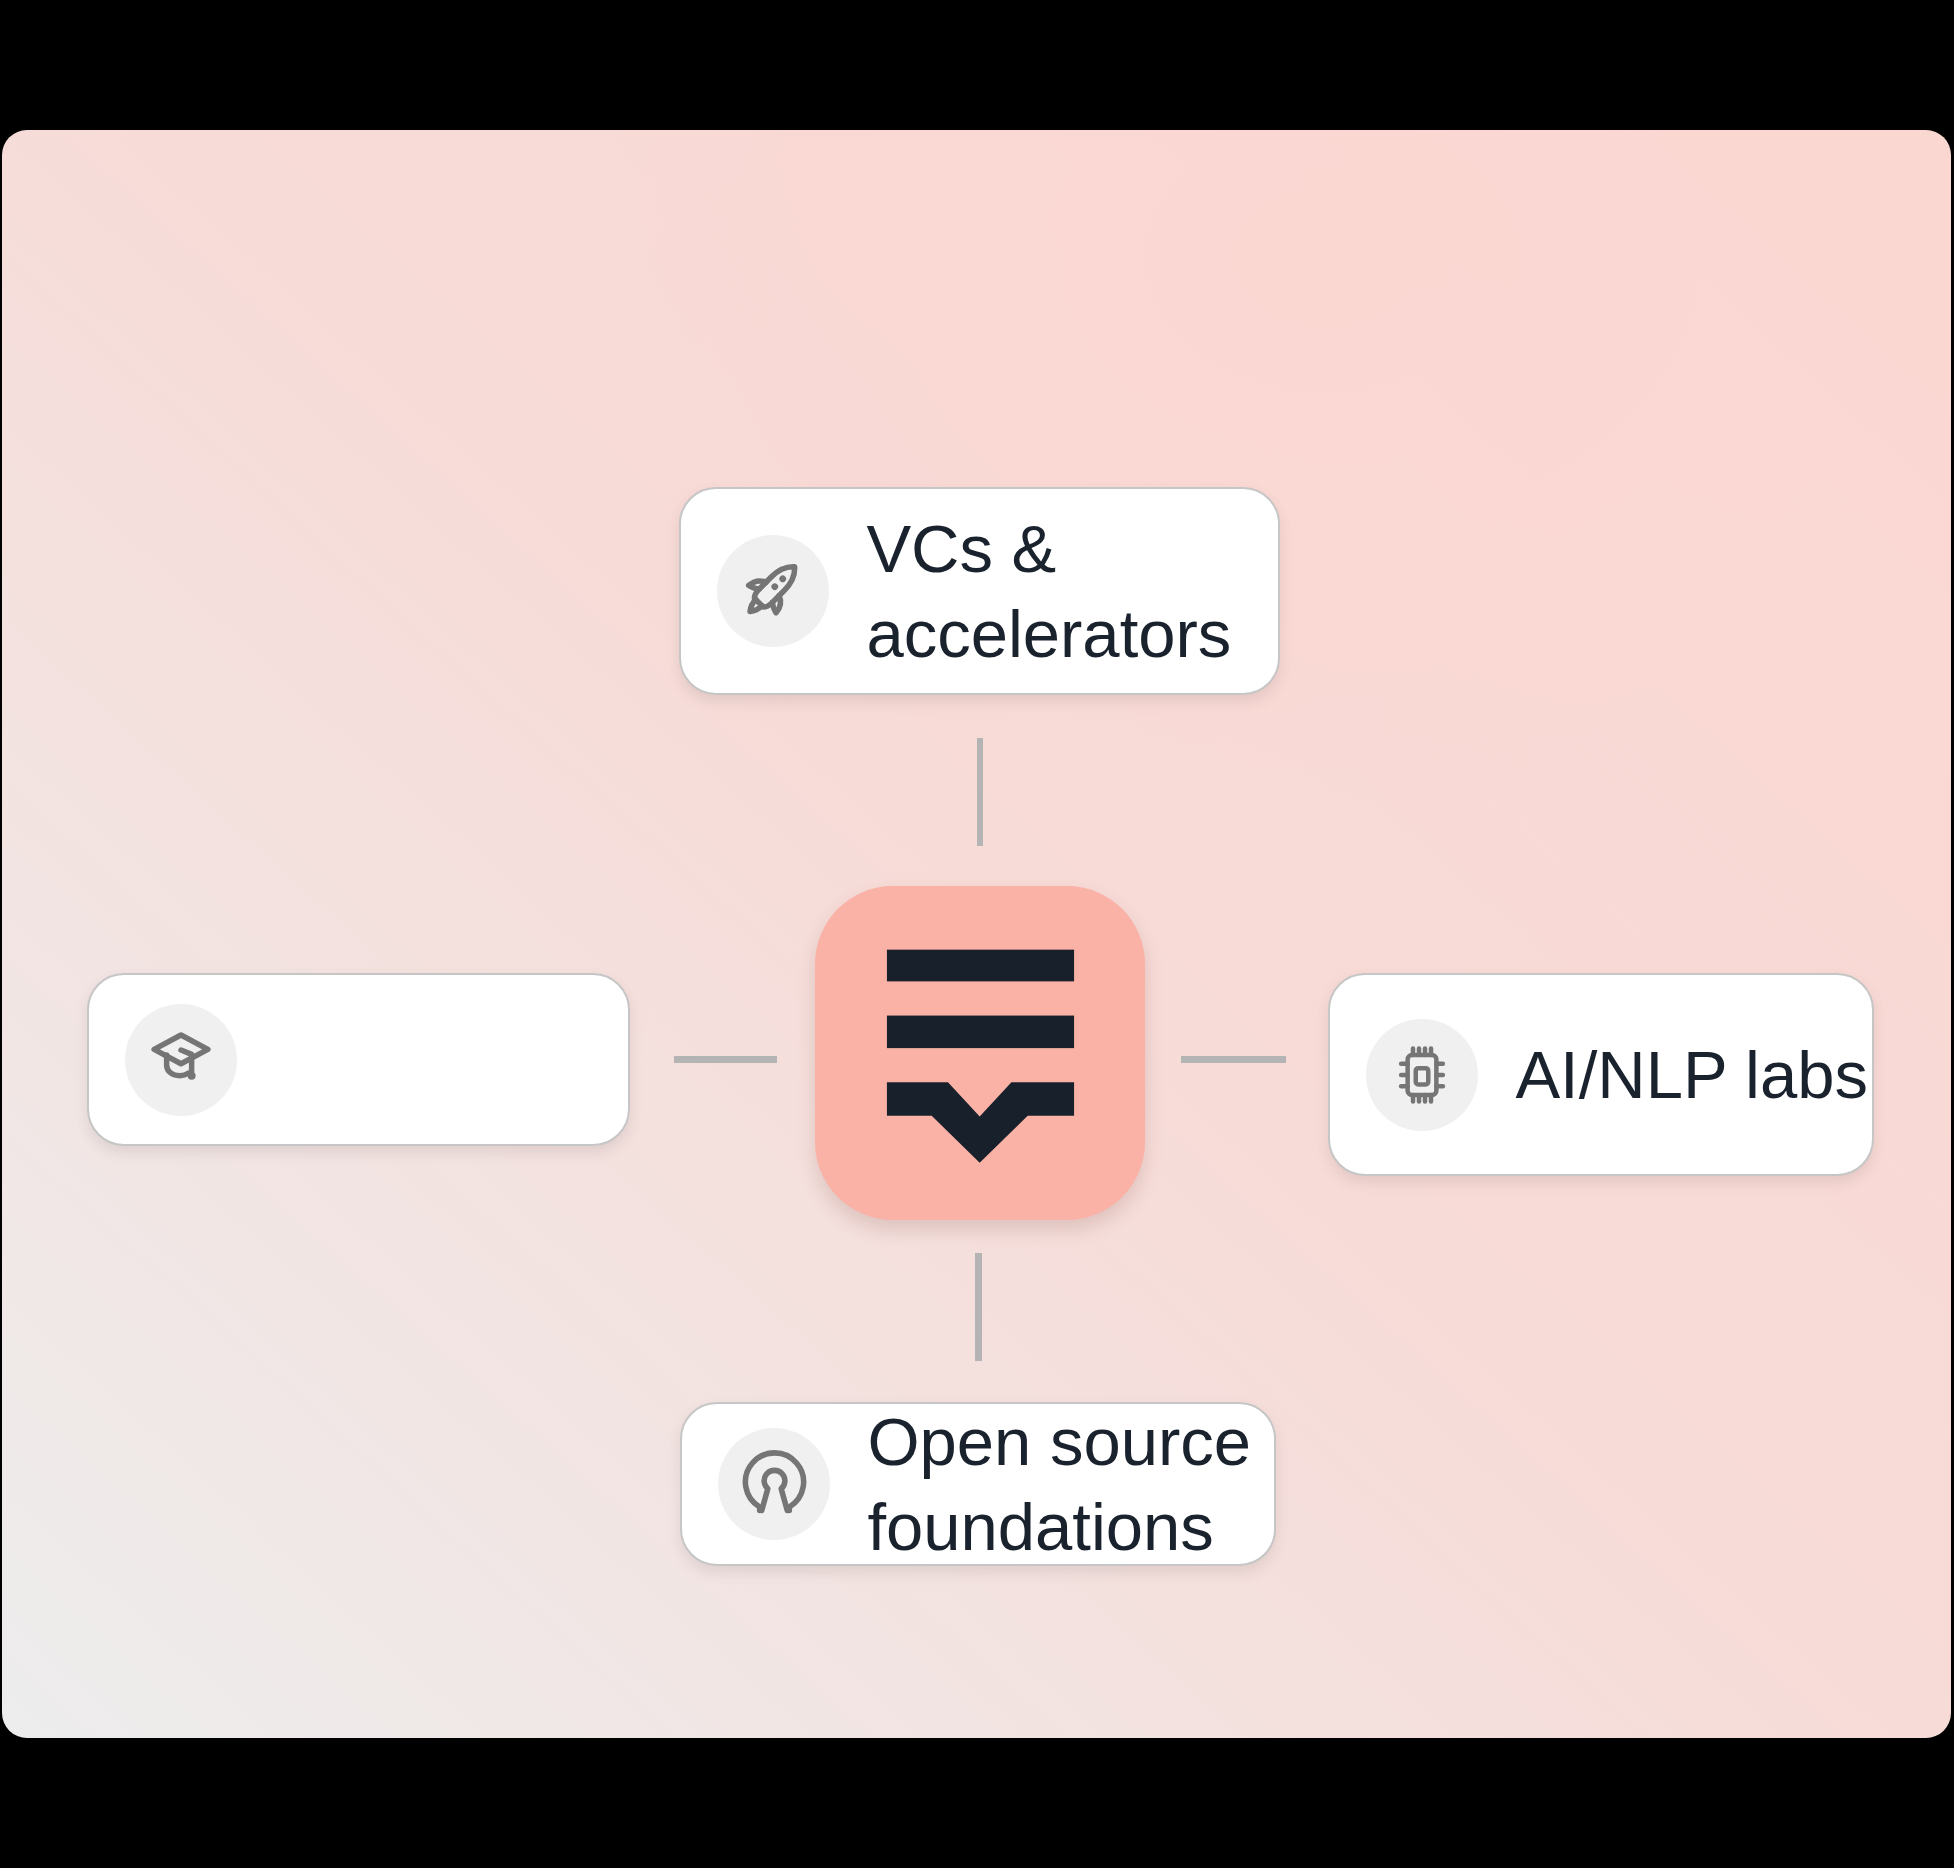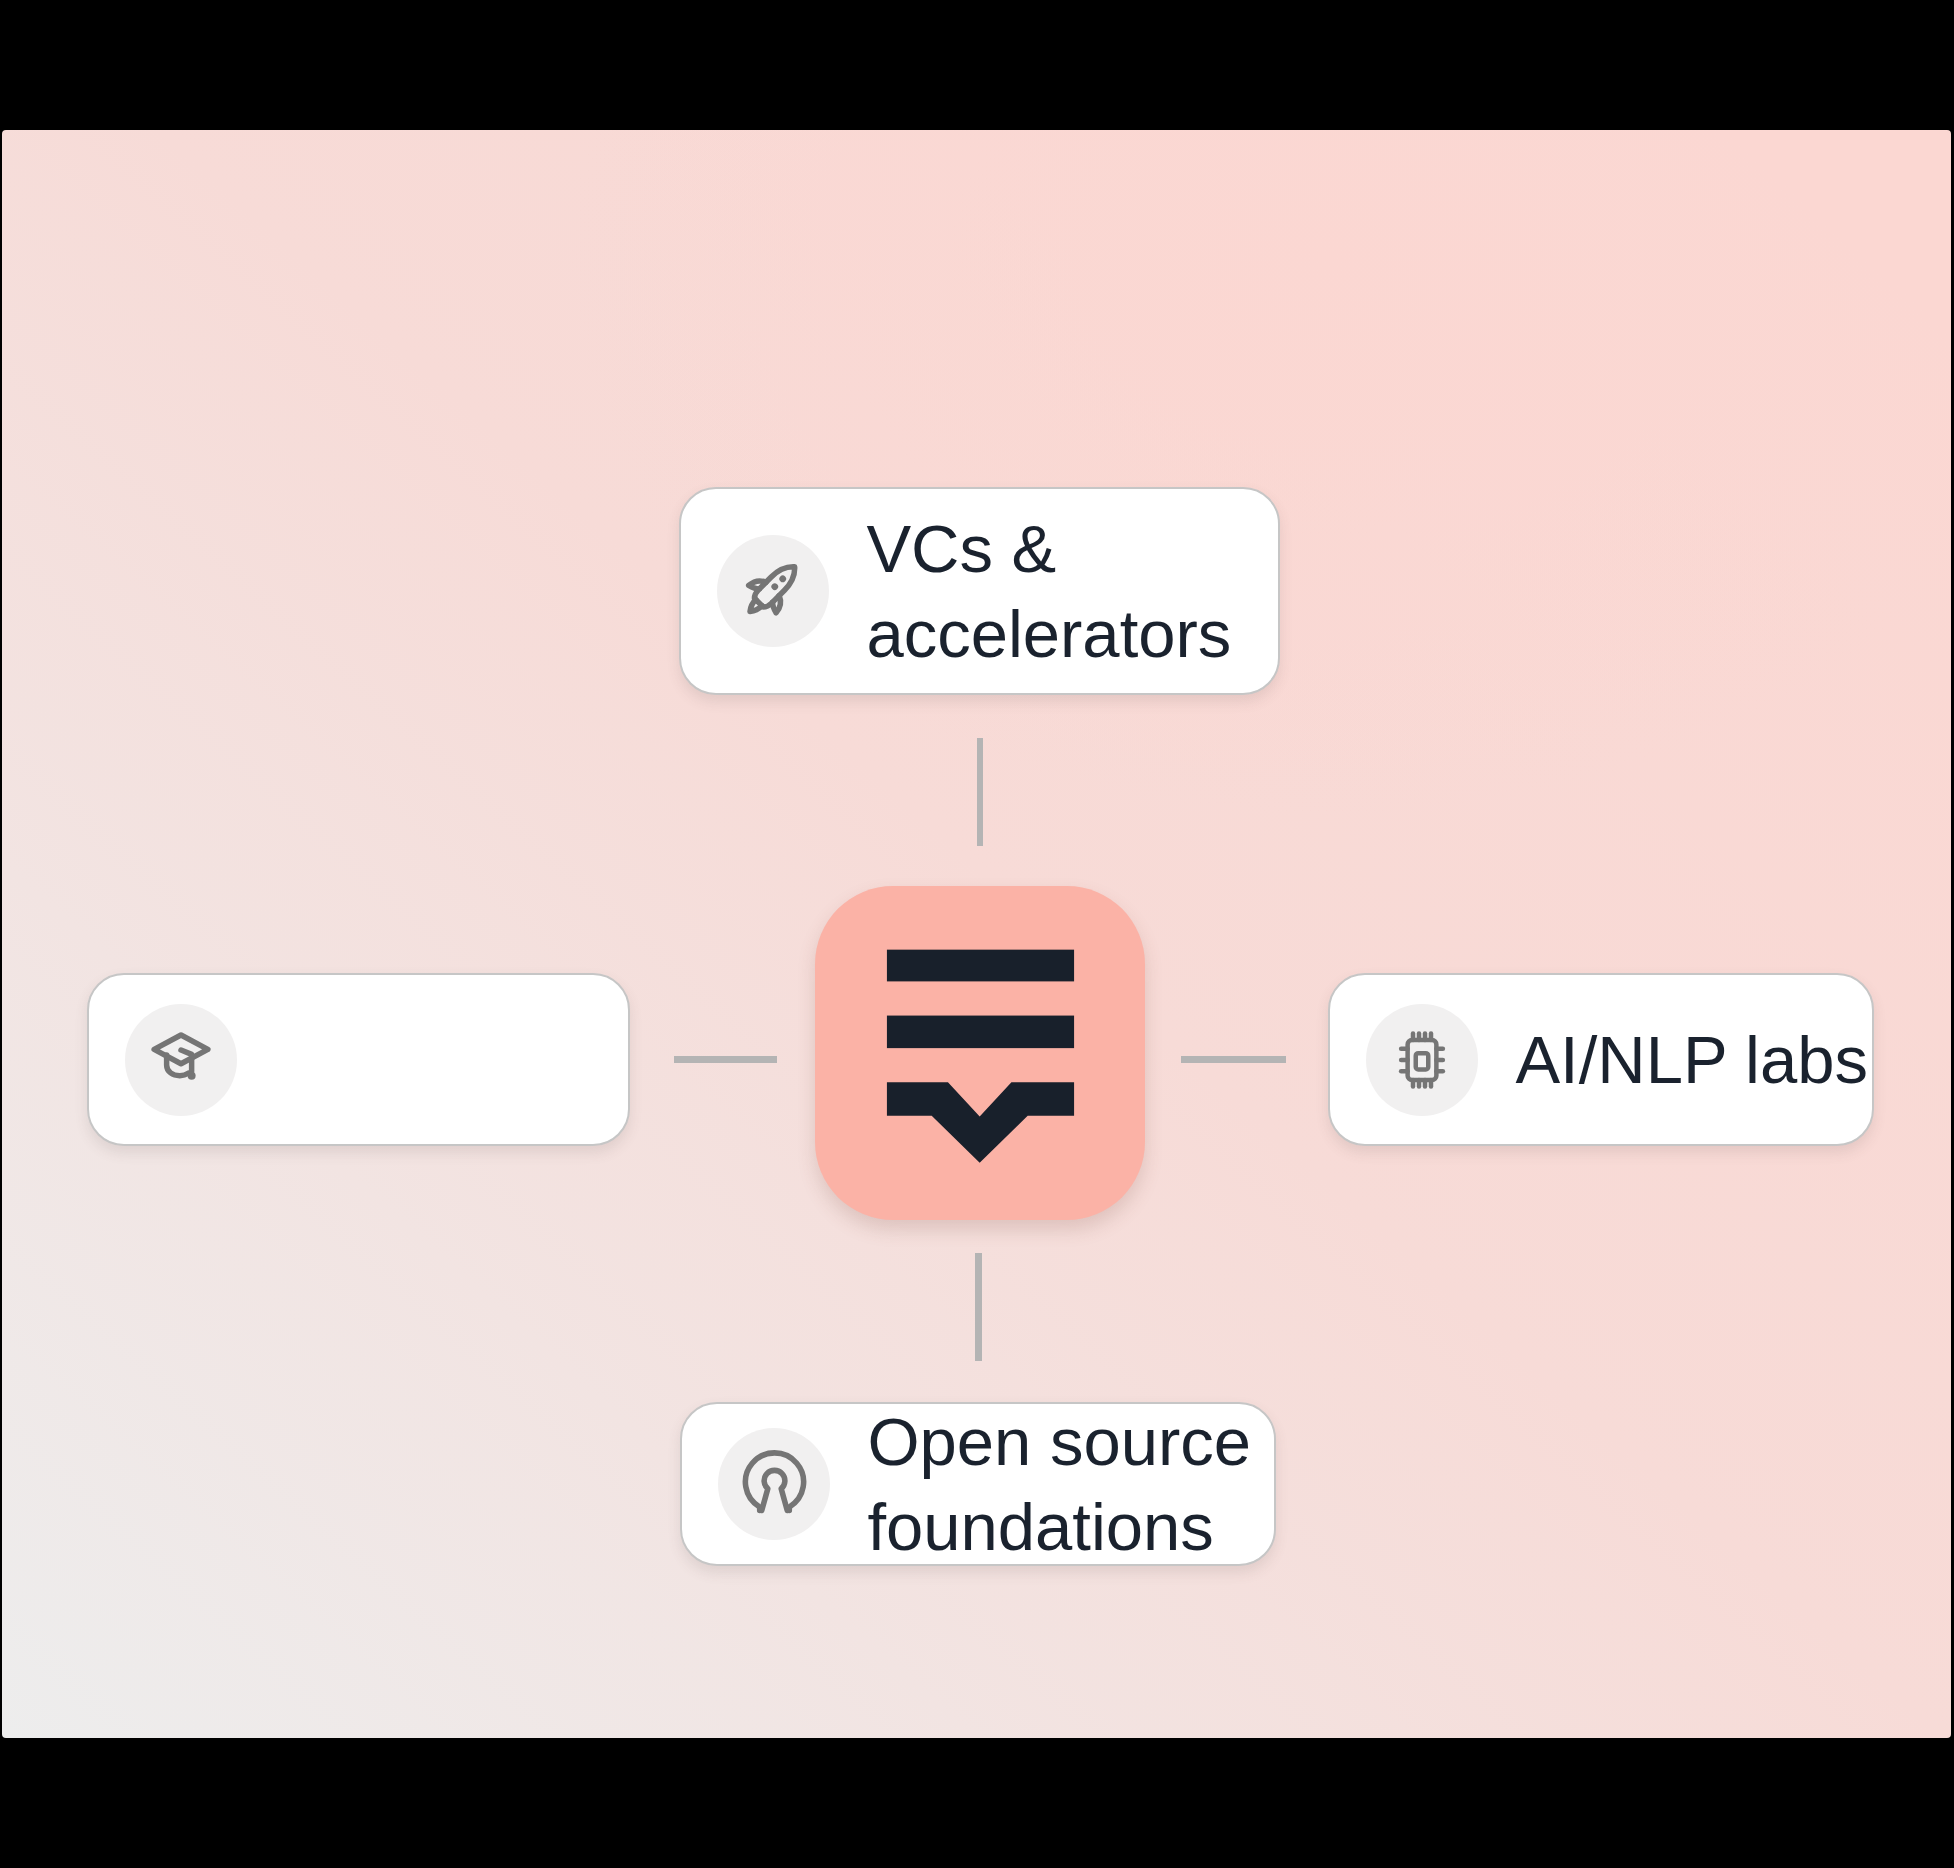--- a/index.html
+++ b/index.html
@@ -2,33 +2,33 @@
 <html style="--frame: #000000; --panel-pink: #fbd7d2; --panel-pink-mid: #f7dbd7; --panel-gray: #ededed; --tile: #fbb2a6; --glyph: #18202b; --node-bg: #ffffff; --node-border: #c6c6c6; --icon-bg: #f1f0f0; --icon-stroke: #757575; --text: #1a222e; --connector: #b4b4b4;font-size:13px"><head>
 <meta charset="utf-8">
 <style>
   html,body{margin:0;padding:0;background:var(--frame,#000);}
   *{box-sizing:border-box;}
   .stage{
     position:relative;width:1954px;height:1869px;background:var(--frame,#000);
     font-family:"Liberation Sans","DejaVu Sans",sans-serif;overflow:hidden;
   }
   .panel{
-    position:absolute;left:2.4px;top:130px;width:1949px;height:1608px;border-radius:4px;
+    position:absolute;left:2.4px;top:130px;width:1949px;height:1608px;border-radius:25px;
     background:
       radial-gradient(1221px 896px at 68% 8%, var(--panel-pink) 0%, rgba(251,215,210,0) 62%),
       linear-gradient(222deg, var(--panel-pink) 6%, var(--panel-pink-mid) 48%, var(--panel-gray) 100%);
   }
   .node{
     position:absolute;display:flex;align-items:center;gap:37px;padding:0 16.3px 0 36px;
     background:var(--node-bg);border:2.4px solid var(--node-border);border-radius:37px;
     box-shadow:0 6.5px 13px rgba(90,70,70,.12);
   }
   .node-top{left:677px;top:357px;width:601px;height:208px;}
   .node-left{left:85px;top:843px;width:543px;height:173px;}
-  .node-right{left:1326px;top:843px;width:546px;height:173px;}
+  .node-right{left:1326px;top:843px;width:546px;height:203px;}
   .node-bottom{left:678px;top:1272px;width:596px;height:164px;}
   .icon-circle{
     flex:none;width:112px;height:112px;border-radius:50%;background:var(--icon-bg);
     display:flex;align-items:center;justify-content:center;color:var(--icon-stroke);
   }
   .icon-circle svg{display:block;}
   .label{
     color:var(--text);font-size:67px;line-height:1.27;font-weight:500;letter-spacing:0;
   }
   .label.wrap{max-width:407px;}

